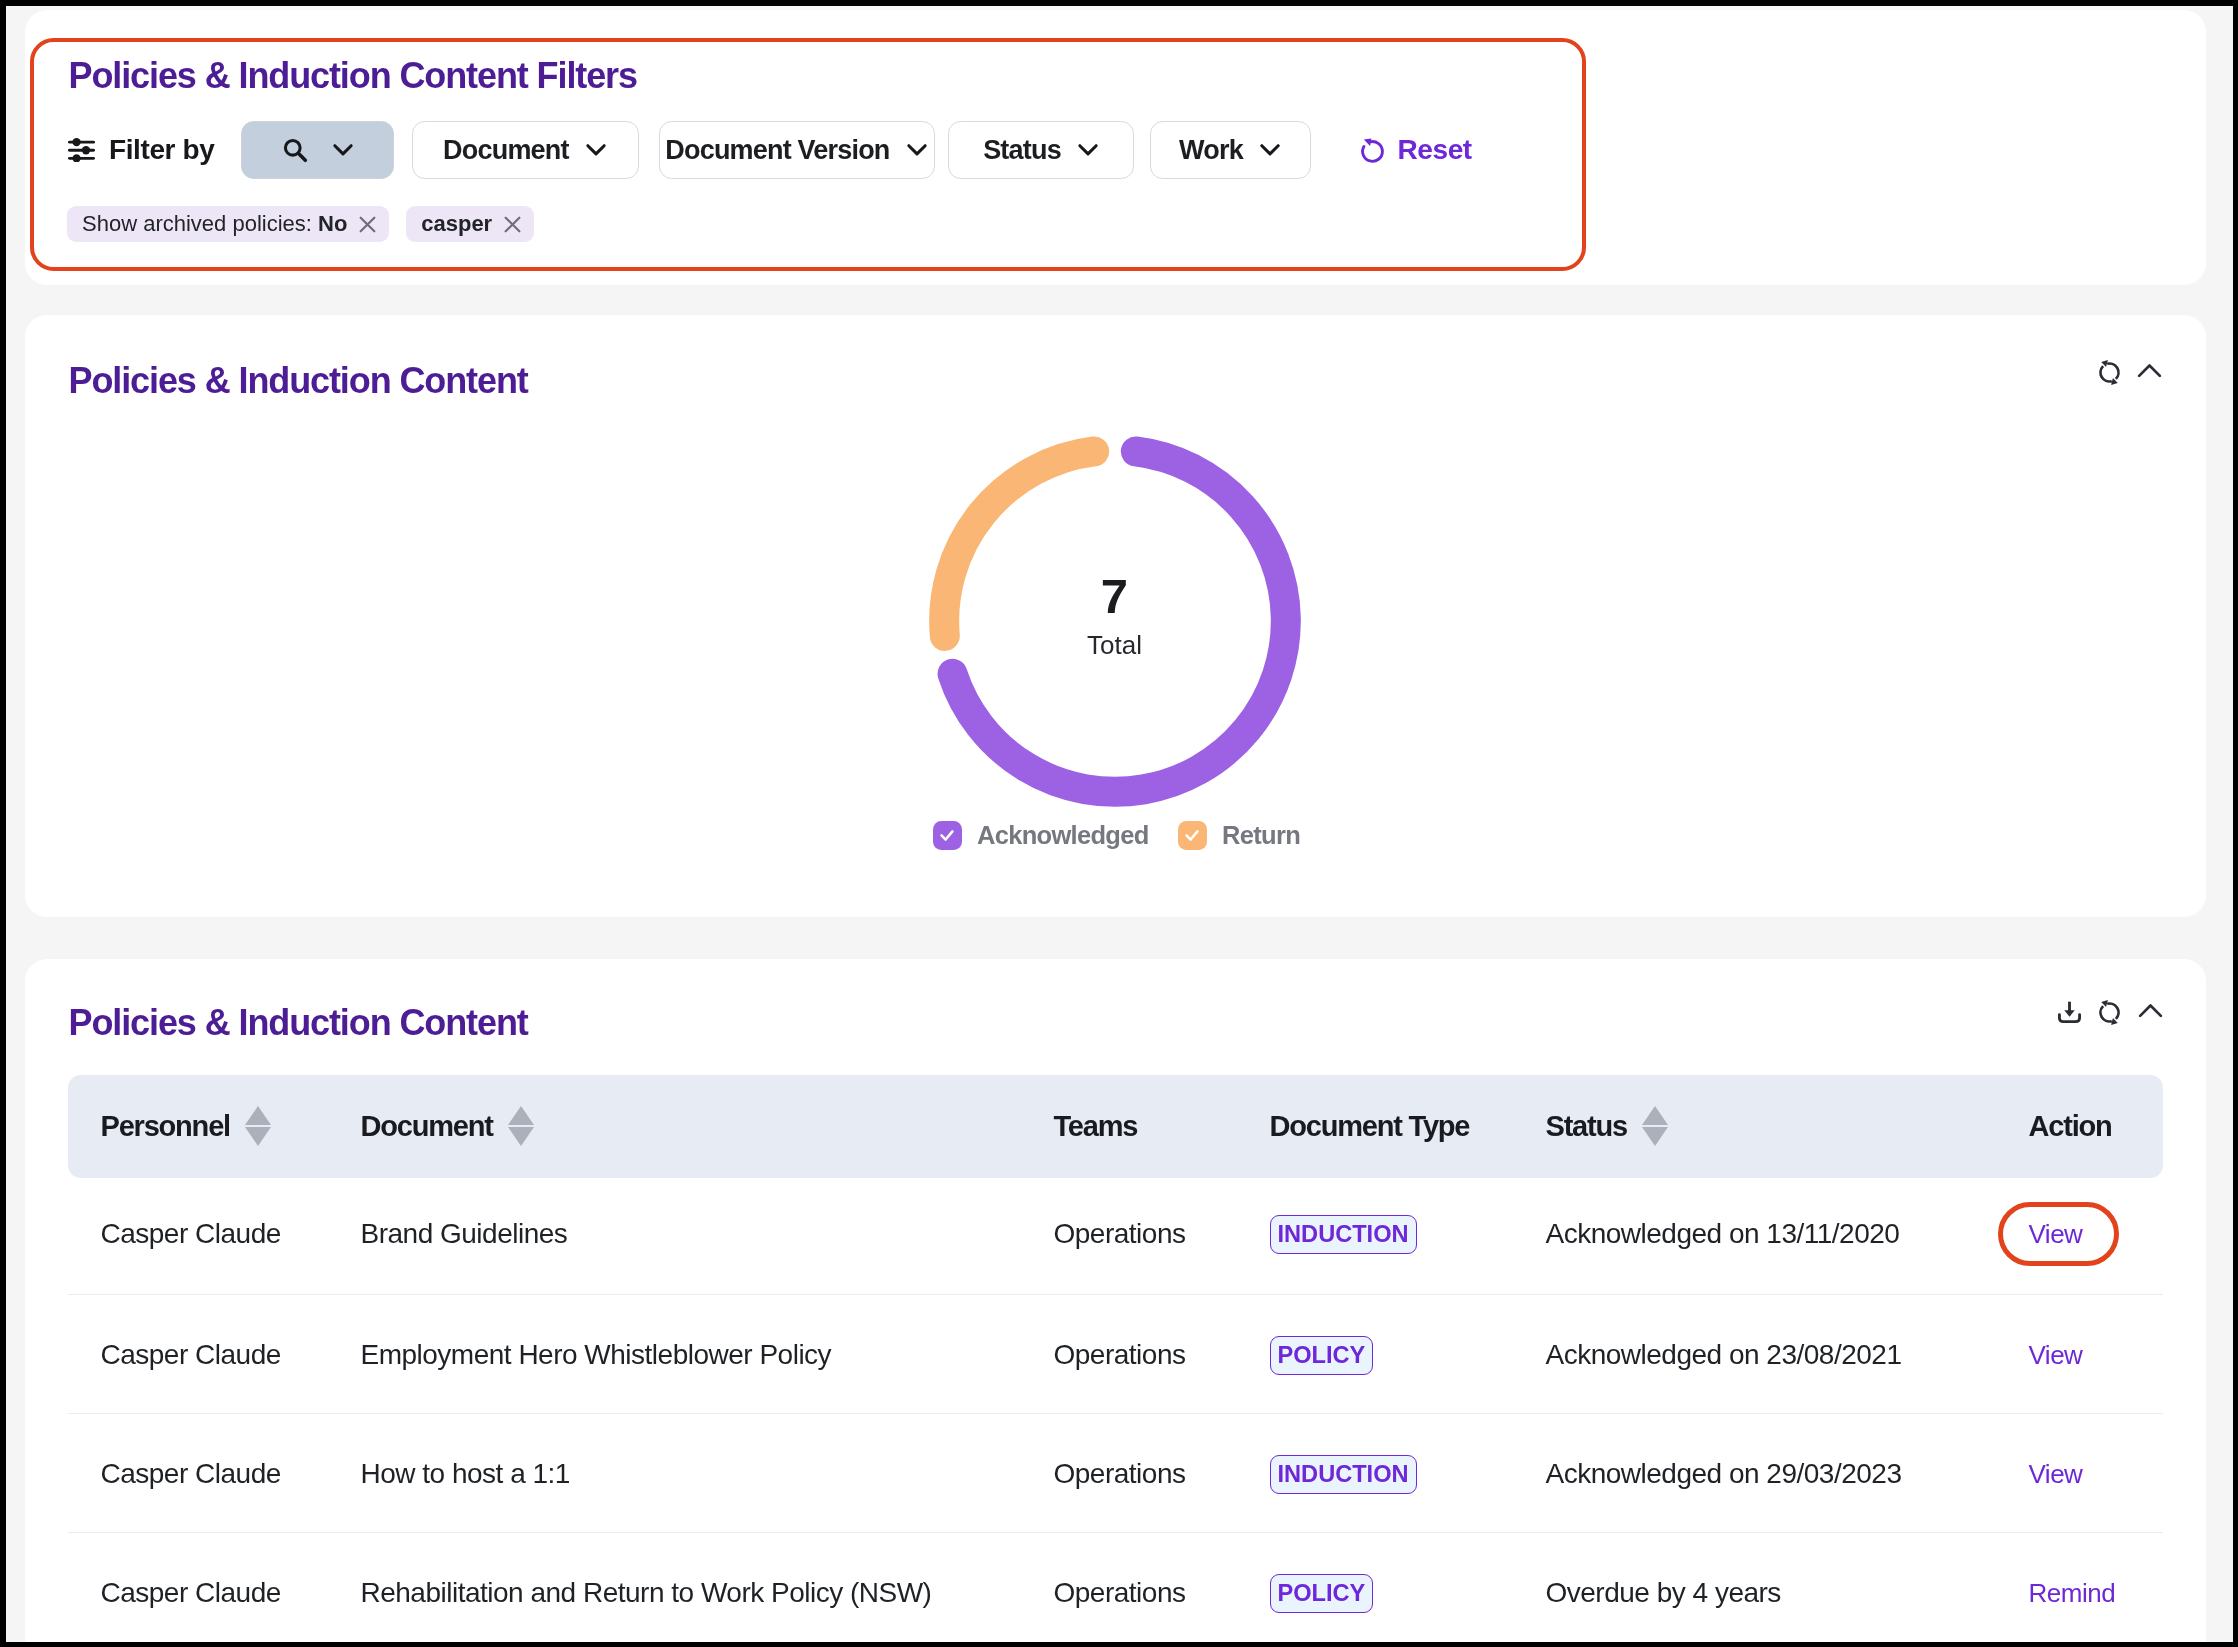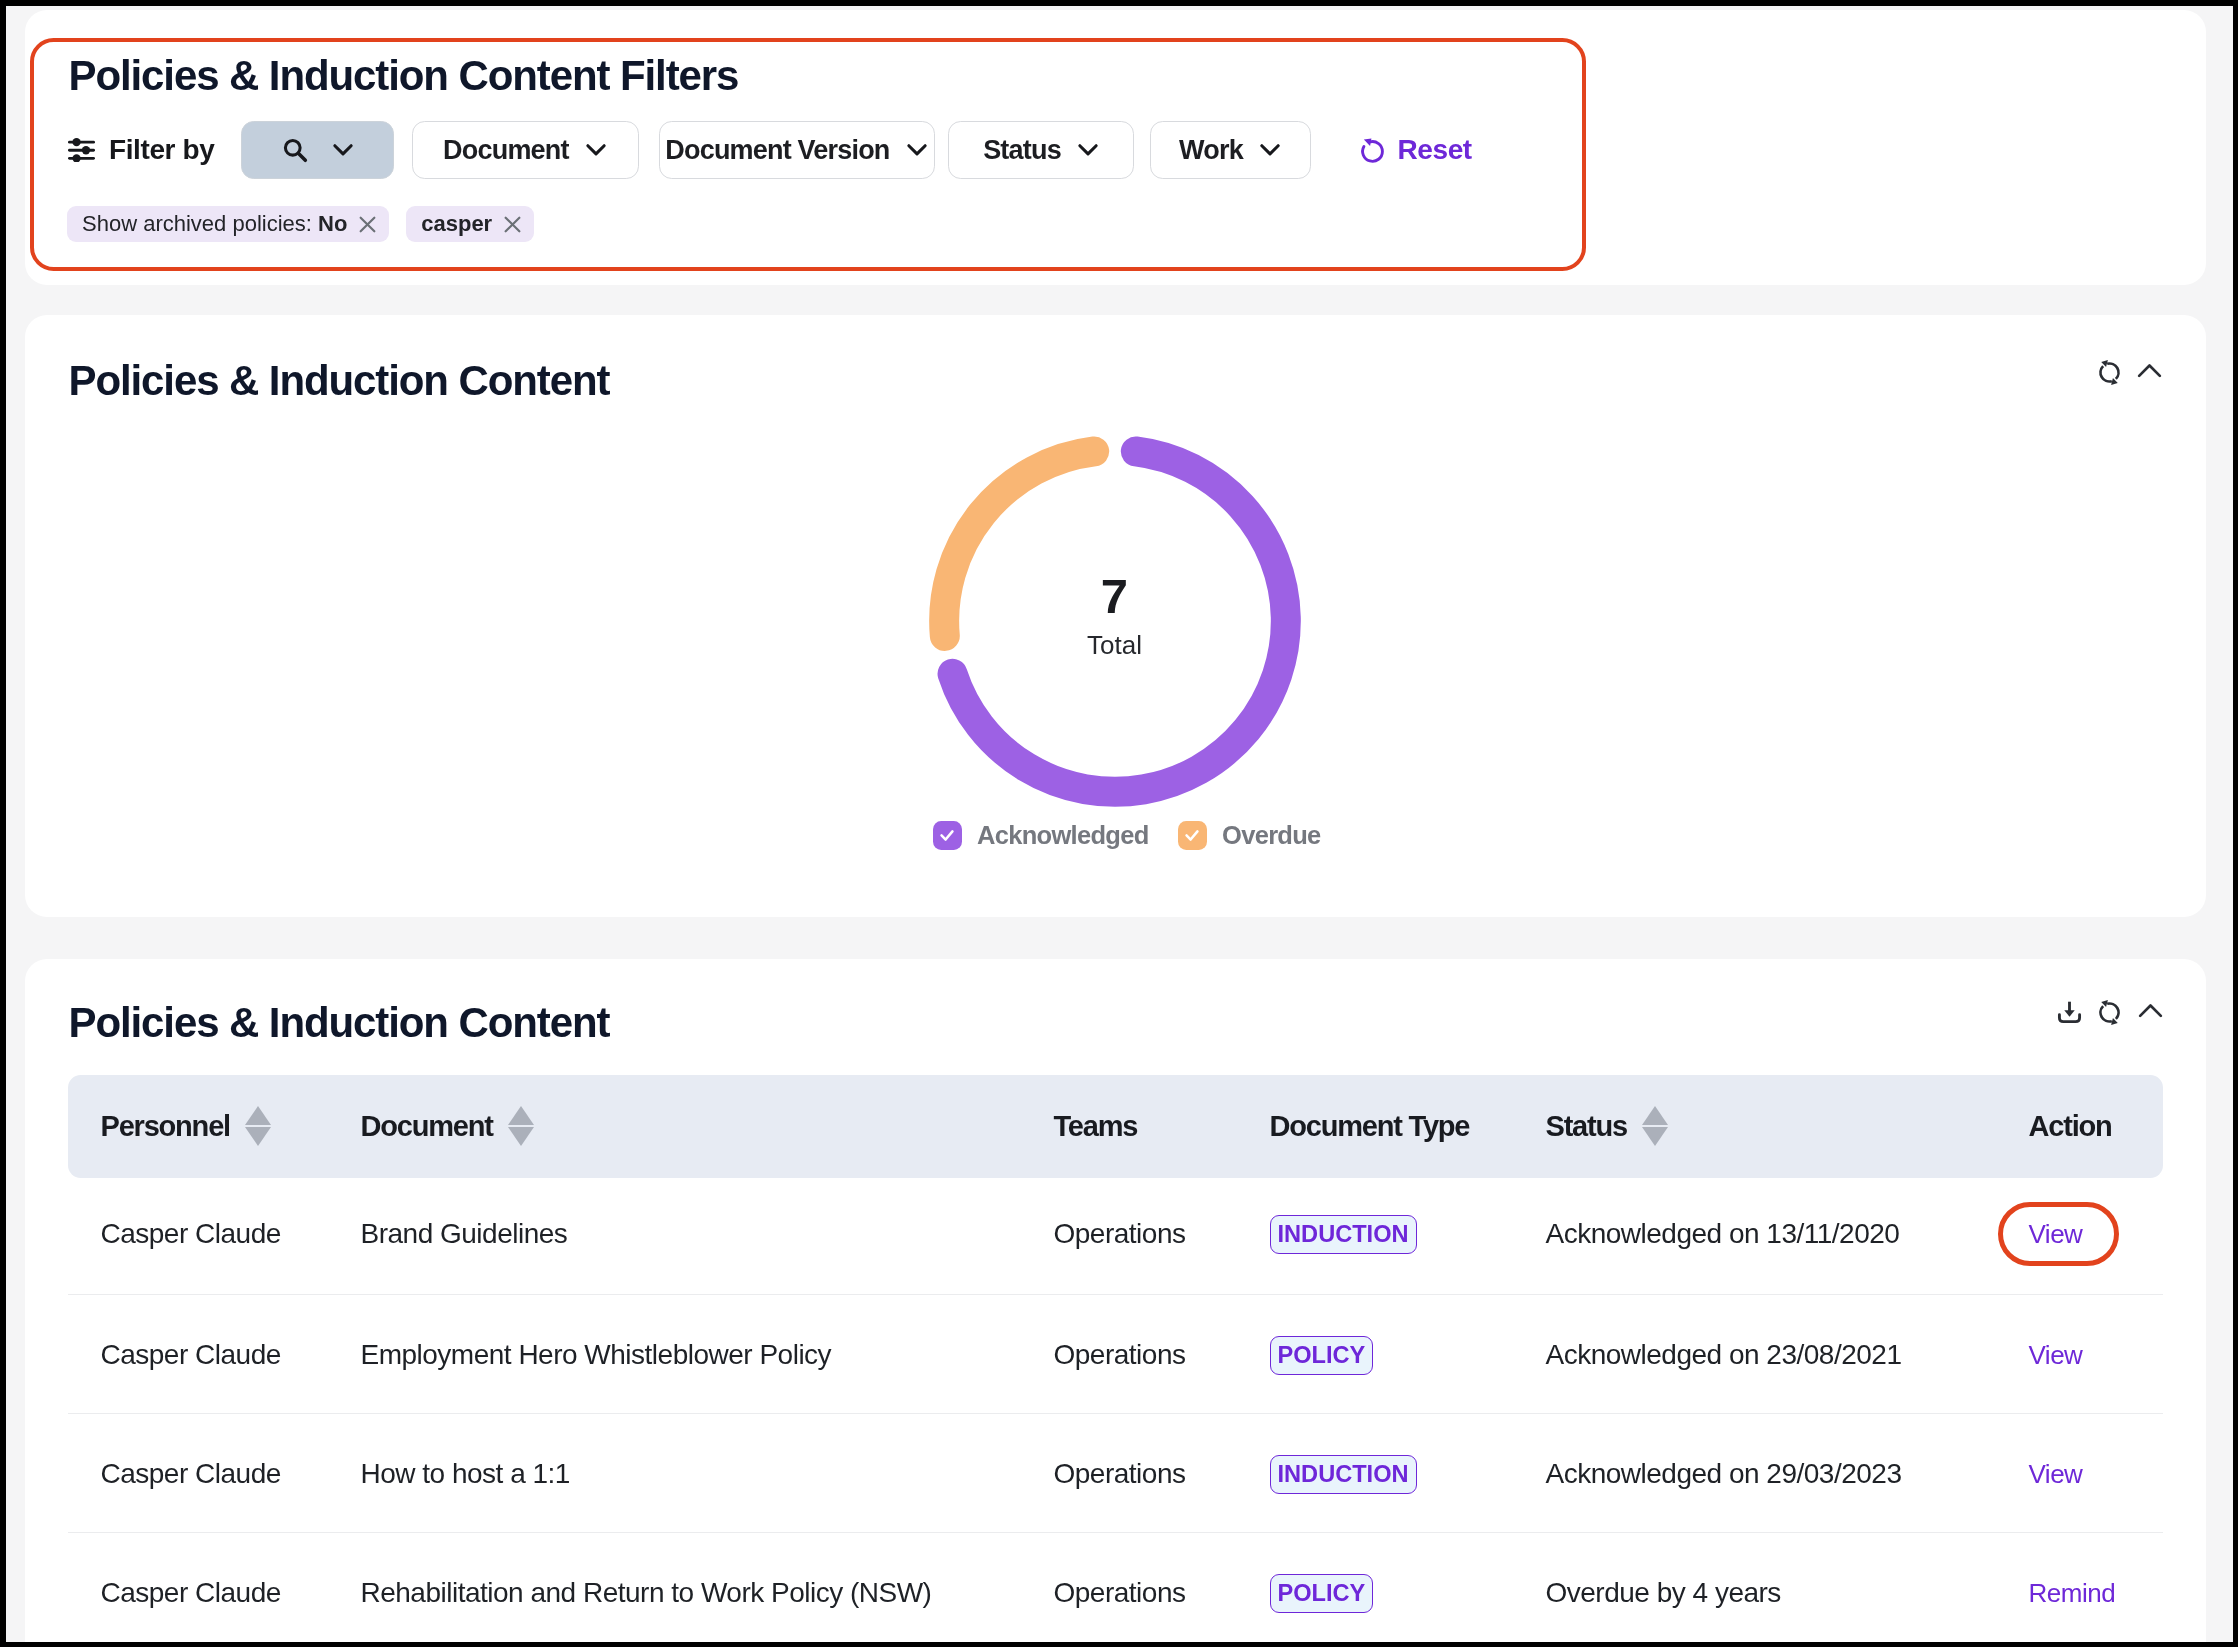--- a/index.html
+++ b/index.html
@@ -4,21 +4,21 @@
 <style>
   * { margin:0; padding:0; box-sizing:border-box; }
   html,body { width:2238px; height:1647px; }
   body { background:#000; font-family:"Liberation Sans", sans-serif; }
   .page { position:absolute; left:5.5px; top:5.5px; width:2227px; height:1636px; background:#f5f5f6; overflow:hidden; }
   .card { position:absolute; left:19px; width:2181px; background:#fff; border-radius:22px; }
   #card-filters { top:4.5px; height:275px; }
   #card-chart { top:309px; height:602px; }
   #card-table { top:953px; height:718px; }
 
-  .card-title { position:absolute; left:44px; font-size:42px; font-weight:bold; color:#0f172a; letter-spacing:-1.1px; line-height:40px; white-space:nowrap; }
+  .card-title { position:absolute; left:44px; font-size:36px; font-weight:bold; color:#4c1d95; letter-spacing:-1.1px; line-height:40px; white-space:nowrap; }
 
   
   .annot-rect { position:absolute; left:5.5px; top:28px; width:1556px; height:233px; border:4.5px solid #e2431d; border-radius:23.6px; pointer-events:none; }
   .annot-pill { position:absolute; left:1992px; top:1196px; width:121px; height:64px; border:5.5px solid #e2431d; border-radius:32px; pointer-events:none; }
 
   
   .filter-row { position:absolute; left:43px; top:111px; height:58px; display:flex; align-items:center; }
   .filterby { display:flex; align-items:center; gap:14.5px; margin-right:27px; }
   .filterby .label { font-size:28px; font-weight:bold; color:#17181c; letter-spacing:-0.4px; }
   .fbtn { height:58px; border-radius:12.7px; display:flex; align-items:center; justify-content:center; gap:16.4px; background:#fff; border:1.8px solid #d8dade; font-size:27px; font-weight:bold; color:#1d1e22; letter-spacing:-0.8px; white-space:nowrap; }
@@ -210,21 +210,21 @@
         <svg width="20" height="20" viewBox="0 0 22 22" fill="none">
           <polyline points="5,11.5 9.5,16 17,7" stroke="#fff" stroke-width="2.8" stroke-linecap="round" stroke-linejoin="round"></polyline>
         </svg>
       </span>
       <span class="lab">Acknowledged</span>
       <span class="box box2" style="background:#f9b674;">
         <svg width="20" height="20" viewBox="0 0 22 22" fill="none">
           <polyline points="5,11.5 9.5,16 17,7" stroke="#fff" stroke-width="2.8" stroke-linecap="round" stroke-linejoin="round"></polyline>
         </svg>
       </span>
-      <span class="lab">Overdue</span>
+      <span class="lab">Return</span>
     </div>
   </div>
 
   <div class="card" id="card-table">
     <div class="card-title" style="top:44px;">Policies &amp; Induction Content</div>
 
     <div class="icon-btn" style="left:2031px; top:40px;">
       <svg width="27" height="27" viewBox="0 0 30 30" fill="none">
         <line x1="15" y1="3" x2="15" y2="13.5" stroke="#2a2d33" stroke-width="3.2"></line>
         <path d="M 9.2 12.4 L 20.8 12.4 L 15 19.8 Z" fill="#2a2d33"></path>

